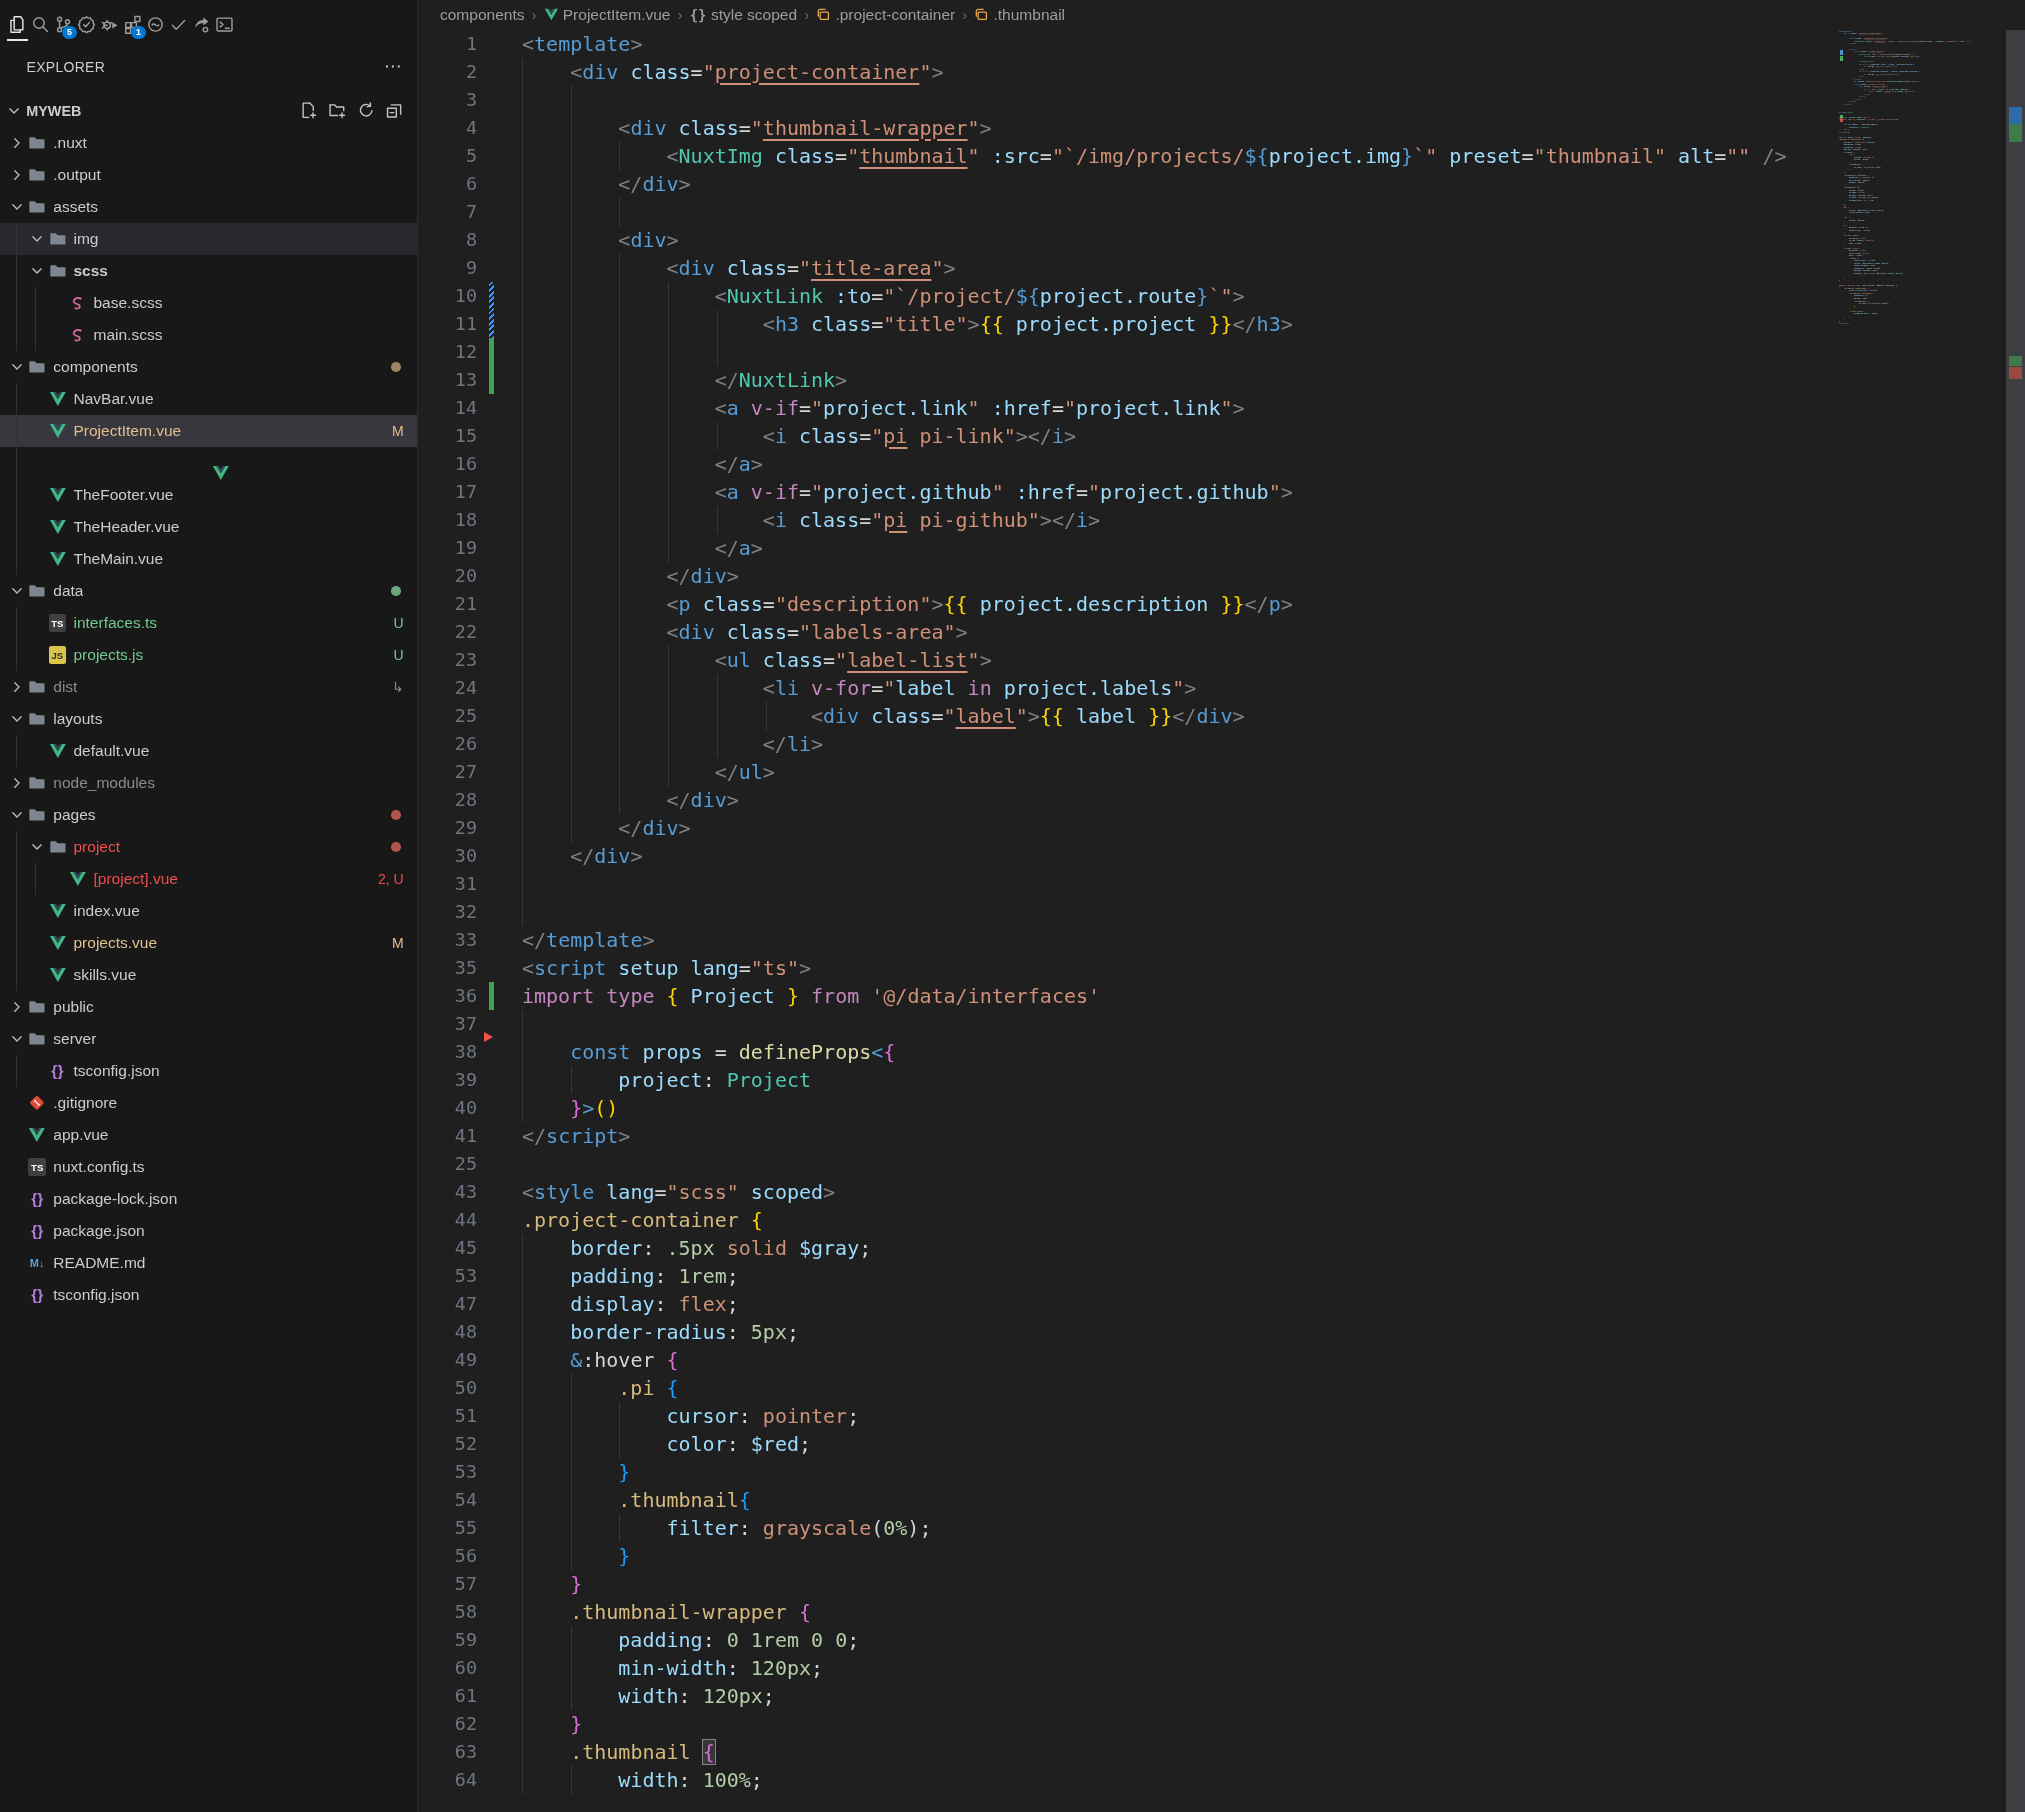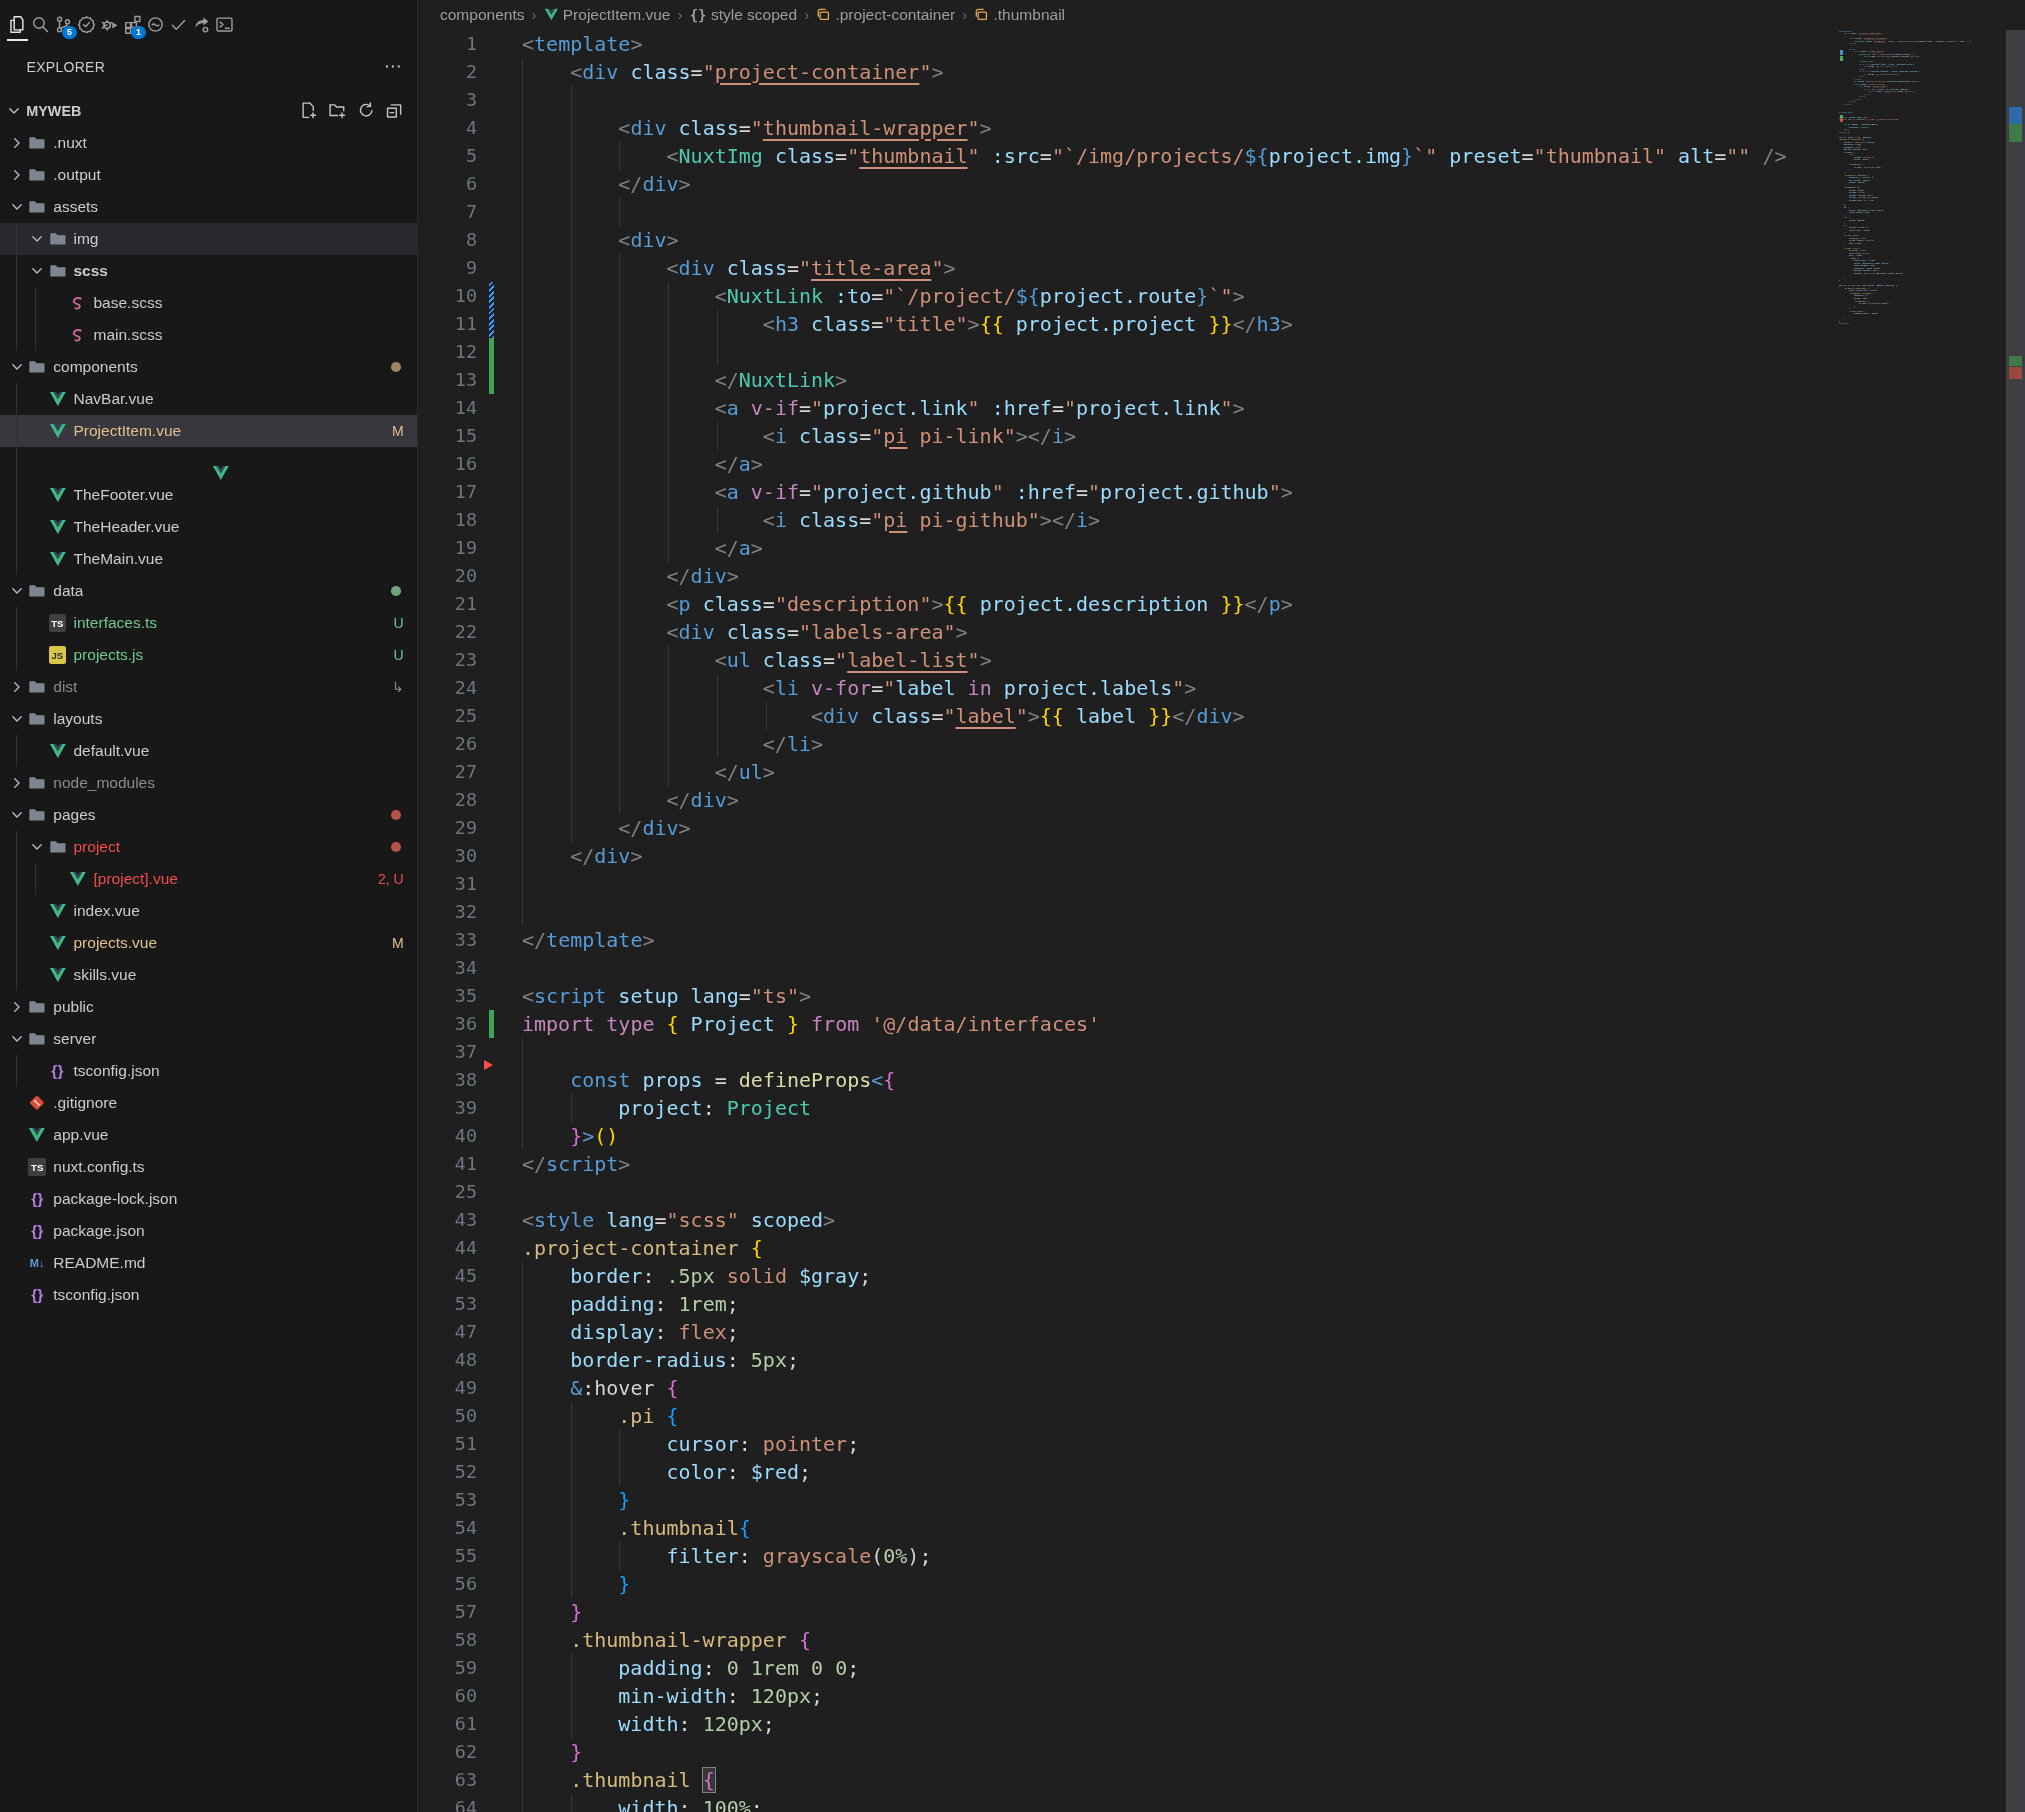--- a/index.html
+++ b/index.html
@@ -654,21 +654,20 @@
       <div class="cl"><span class="ln">24</span><span class="cguide" style="left: 104px;"></span><span class="cguide" style="left: 153px;"></span><span class="cguide" style="left: 201px;"></span><span class="cguide" style="left: 250px;"></span><span class="cguide" style="left: 299px;"></span><span class="txt"><span class="tk-w">                    </span><span class="tk-p">&lt;</span><span class="tk-t">li</span><span class="tk-w"> </span><span class="tk-k">v-for</span><span class="tk-w">=</span><span class="tk-s">"</span><span class="tk-v">label</span><span class="tk-k"> in </span><span class="tk-v">project.labels</span><span class="tk-s">"</span><span class="tk-p">&gt;</span></span></div>
       <div class="cl"><span class="ln">25</span><span class="cguide" style="left: 104px;"></span><span class="cguide" style="left: 153px;"></span><span class="cguide" style="left: 201px;"></span><span class="cguide" style="left: 250px;"></span><span class="cguide" style="left: 299px;"></span><span class="cguide" style="left: 348px;"></span><span class="txt"><span class="tk-w">                        </span><span class="tk-p">&lt;</span><span class="tk-t">div</span><span class="tk-w"> </span><span class="tk-a">class</span><span class="tk-w">=</span><span class="tk-s">"</span><span class="tk-u">label</span><span class="tk-s">"</span><span class="tk-p">&gt;</span><span class="tk-y">{{</span><span class="tk-v"> label </span><span class="tk-y">}}</span><span class="tk-p">&lt;/</span><span class="tk-t">div</span><span class="tk-p">&gt;</span></span></div>
       <div class="cl"><span class="ln">26</span><span class="cguide" style="left: 104px;"></span><span class="cguide" style="left: 153px;"></span><span class="cguide" style="left: 201px;"></span><span class="cguide" style="left: 250px;"></span><span class="cguide" style="left: 299px;"></span><span class="txt"><span class="tk-w">                    </span><span class="tk-p">&lt;/</span><span class="tk-t">li</span><span class="tk-p">&gt;</span></span></div>
       <div class="cl"><span class="ln">27</span><span class="cguide" style="left: 104px;"></span><span class="cguide" style="left: 153px;"></span><span class="cguide" style="left: 201px;"></span><span class="cguide" style="left: 250px;"></span><span class="txt"><span class="tk-w">                </span><span class="tk-p">&lt;/</span><span class="tk-t">ul</span><span class="tk-p">&gt;</span></span></div>
       <div class="cl"><span class="ln">28</span><span class="cguide" style="left: 104px;"></span><span class="cguide" style="left: 153px;"></span><span class="cguide" style="left: 201px;"></span><span class="txt"><span class="tk-w">            </span><span class="tk-p">&lt;/</span><span class="tk-t">div</span><span class="tk-p">&gt;</span></span></div>
       <div class="cl"><span class="ln">29</span><span class="cguide" style="left: 104px;"></span><span class="cguide" style="left: 153px;"></span><span class="txt"><span class="tk-w">        </span><span class="tk-p">&lt;/</span><span class="tk-t">div</span><span class="tk-p">&gt;</span></span></div>
       <div class="cl"><span class="ln">30</span><span class="cguide" style="left: 104px;"></span><span class="txt"><span class="tk-w">    </span><span class="tk-p">&lt;/</span><span class="tk-t">div</span><span class="tk-p">&gt;</span></span></div>
       <div class="cl"><span class="ln">31</span><span class="cguide" style="left: 104px;"></span><span class="txt"></span></div>
       <div class="cl"><span class="ln">32</span><span class="cguide" style="left: 104px;"></span><span class="txt"></span></div>
       <div class="cl"><span class="ln">33</span><span class="txt"><span class="tk-p">&lt;/</span><span class="tk-t">template</span><span class="tk-p">&gt;</span></span></div>
-      <div class="cl"><span class="ln">34</span><span class="txt"></span></div>
       <div class="cl"><span class="ln">35</span><span class="txt"><span class="tk-p">&lt;</span><span class="tk-t">script</span><span class="tk-w"> </span><span class="tk-a">setup</span><span class="tk-w"> </span><span class="tk-a">lang</span><span class="tk-w">=</span><span class="tk-s">"ts"</span><span class="tk-p">&gt;</span></span></div>
       <div class="cl"><span class="ln">36</span><span class="gitbar add"></span><span class="txt"><span class="tk-k">import</span><span class="tk-w"> </span><span class="tk-k">type</span><span class="tk-w"> </span><span class="tk-y">{</span><span class="tk-w"> </span><span class="tk-v">Project</span><span class="tk-w"> </span><span class="tk-y">}</span><span class="tk-w"> </span><span class="tk-k">from</span><span class="tk-w"> </span><span class="tk-s">'@/data/interfaces'</span></span></div>
       <div class="cl"><span class="ln">37</span><span class="cguide" style="left: 104px;"></span><span class="txt"></span></div>
       <div class="cl"><span class="ln">38</span><span class="deltri"></span><span class="cguide" style="left: 104px;"></span><span class="txt"><span class="tk-w">    </span><span class="tk-t">const</span><span class="tk-w"> </span><span class="tk-v">props</span><span class="tk-w"> </span><span class="tk-w">=</span><span class="tk-w"> </span><span class="tk-f">defineProps</span><span class="tk-t">&lt;</span><span class="tk-m">{</span></span></div>
       <div class="cl"><span class="ln">39</span><span class="cguide" style="left: 104px;"></span><span class="cguide" style="left: 153px;"></span><span class="txt"><span class="tk-w">        </span><span class="tk-v">project</span><span class="tk-w">:</span><span class="tk-w"> </span><span class="tk-c">Project</span></span></div>
       <div class="cl"><span class="ln">40</span><span class="cguide" style="left: 104px;"></span><span class="txt"><span class="tk-w">    </span><span class="tk-m">}</span><span class="tk-t">&gt;</span><span class="tk-y">()</span></span></div>
       <div class="cl"><span class="ln">41</span><span class="txt"><span class="tk-p">&lt;/</span><span class="tk-t">script</span><span class="tk-p">&gt;</span></span></div>
       <div class="cl"><span class="ln">25</span><span class="txt"></span></div>
       <div class="cl"><span class="ln">43</span><span class="txt"><span class="tk-p">&lt;</span><span class="tk-t">style</span><span class="tk-w"> </span><span class="tk-a">lang</span><span class="tk-w">=</span><span class="tk-s">"scss"</span><span class="tk-w"> </span><span class="tk-a">scoped</span><span class="tk-p">&gt;</span></span></div>
       <div class="cl"><span class="ln">44</span><span class="txt"><span class="tk-sl">.project-container</span><span class="tk-w"> </span><span class="tk-y">{</span></span></div>

